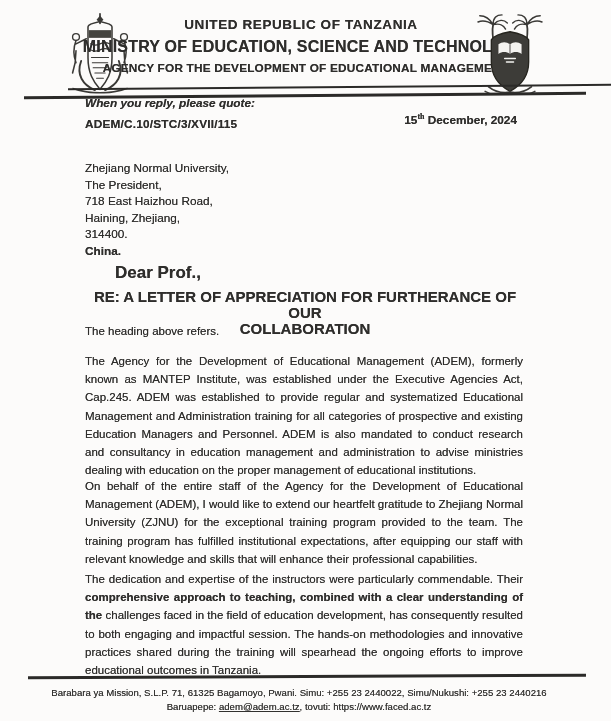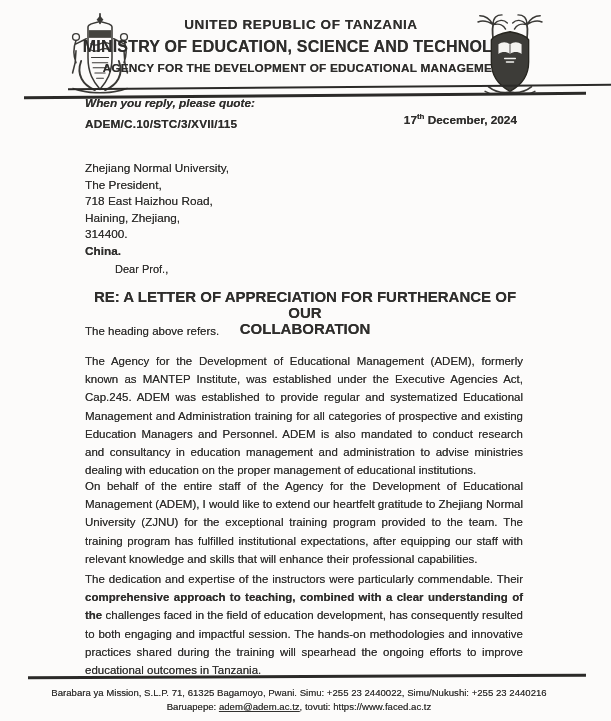--- a/index.html
+++ b/index.html
@@ -23,26 +23,26 @@
   .header-country{font-size:13.5px;font-weight:600;letter-spacing:.6px;margin:0 9px 7px 0;}
   .header-ministry{font-size:16px;font-weight:bold;letter-spacing:.2px;margin:0 0 8px 0;}
   .header-agency{font-size:11.8px;font-weight:bold;letter-spacing:.2px;margin:0;}
   .rule{position:absolute;background:#2b2a28;}
   .rule-thin{left:68px;top:86px;width:543px;height:2px;transform:rotate(-0.45deg);}
   .rule-thick{left:24px;top:94px;width:562px;height:3px;transform:rotate(-0.45deg);}
   
   .quote-line{position:absolute;left:85px;top:96px;font-size:11.8px;font-weight:bold;font-style:italic;}
   .ref-number{position:absolute;left:85px;top:117px;font-size:11.8px;font-weight:bold;letter-spacing:.2px;}
   .date-line{position:absolute;right:94px;top:113px;font-size:11.8px;font-weight:bold;}
-  .date-line sup{font-size:8px;vertical-align:super;line-height:0;}
+  .date-line sup{font-size:8px;vertical-align:super;line-height:0;font-family:Liberation Serif, serif;}
   
   .address{position:absolute;left:85px;top:160px;font-size:11.8px;line-height:16.6px;}
   .address .country{font-weight:bold;}
   
-  .salutation{position:absolute;left:115px;top:263px;font-size:11px;font-weight:normal;}
+  .salutation{position:absolute;left:115px;top:263px;font-size:17px;font-weight:bold;}
   .subject{position:absolute;left:85px;top:289px;width:440px;text-align:center;
            font-size:15px;font-weight:bold;line-height:16px;}
   .intro{position:absolute;left:85px;top:325px;font-size:11.5px;}
   
   .para{position:absolute;left:85px;width:438px;font-size:11.5px;line-height:18.2px;
         text-align:justify;}
   .para-1{top:352px;}
   .para-2{top:477px;}
   .para-3{top:570px;}
   .bold-run{font-weight:bold;}
@@ -96,21 +96,21 @@
       <path class="ln" d="M26,82 Q36,90 50,88 Q64,90 74,82" stroke-width="2"></path>
       <path class="ln" d="M22,87 Q36,94 50,92 Q64,94 78,87" stroke-width="1.6"></path>
     </svg>
   </div>
 
   <div class="rule rule-thin"></div>
   <div class="rule rule-thick"></div>
 
   <div class="quote-line">When you reply, please quote:</div>
   <div class="ref-number">ADEM/C.10/STC/3/XVII/115</div>
-  <div class="date-line"><span>17</span><sup>th</sup><span> December, 2024</span></div>
+  <div class="date-line"><span>15</span><sup>th</sup><span> December, 2024</span></div>
 
   <div class="address">
     <div>Zhejiang Normal University,</div>
     <div>The President,</div>
     <div>718 East Haizhou Road,</div>
     <div>Haining, Zhejiang,</div>
     <div>314400.</div>
     <div class="country">China.</div>
   </div>
 

